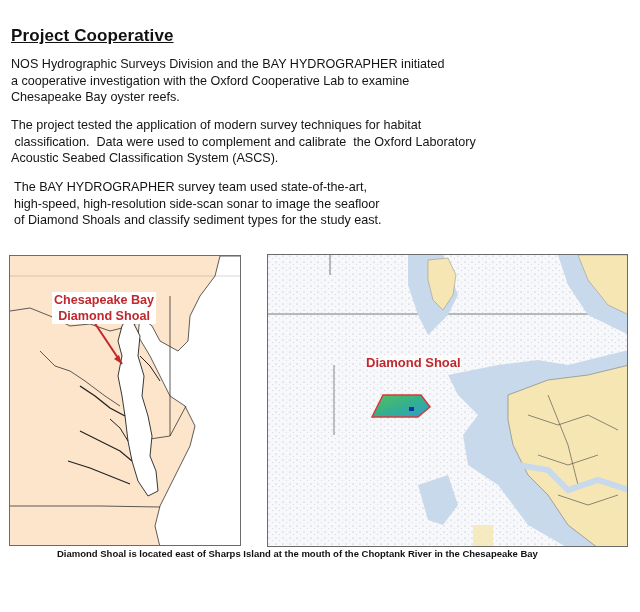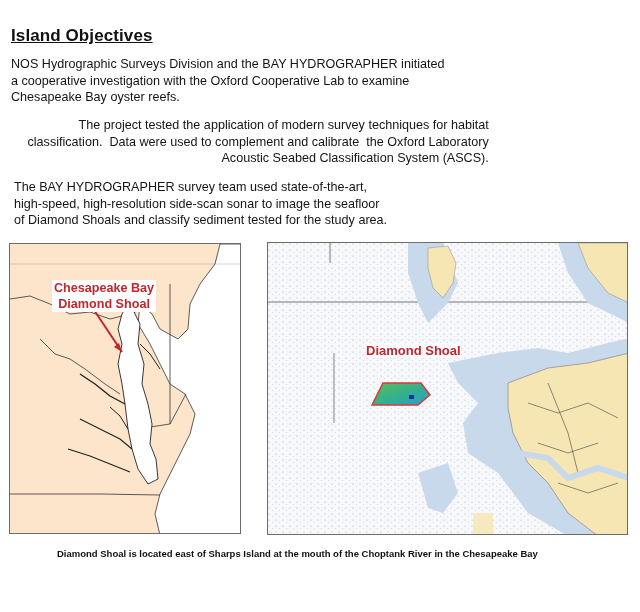--- a/index.html
+++ b/index.html
@@ -3,47 +3,47 @@
 <meta charset="utf-8">
 <style>
   html, body { margin:0; padding:0; background:#ffffff; }
   body { width:640px; height:612px; position:relative; overflow:hidden;
          font-family:"Liberation Sans", sans-serif; color:#111; }
   .title { position:absolute; left:11px; top:26px; font-size:17px; font-weight:bold;
            text-decoration:underline; letter-spacing:0.1px; }
   .para { position:absolute; font-size:12.6px; font-weight:normal; line-height:16.5px;
           white-space:pre; color:#141414; }
   #p1 { left:11px; top:56px; }
-  #p2 { left:24px; top:117px;text-align:right; }
+  #p2 { left:11px; top:117px; }
   #p3 { left:14px; top:179px; }
-  .map { position:absolute; border:1px solid #6b6b6b; overflow:hidden; box-sizing:border-box; }
+  .map { position:absolute; border:1px solid #6b6b6b; overflow:hidden; box-sizing:border-box;margin-top:12px; }
   #map-left { left:9px; top:243px; width:232px; height:291px; background:#fde5cc; }
   #map-right { left:267px; top:242px; width:361px; height:293px; background:#f7f8fb; }
   .map svg { position:absolute; left:0; top:0; }
   .map-label { position:absolute; font-weight:bold; color:#c0282d; white-space:pre;
                text-align:center; background:rgba(255,255,255,0.0); }
   #lbl-left { left:42px; top:36px; font-size:12.6px; line-height:16px;
               background:#ffffff; padding:0 2px; }
   #lbl-right { left:98px; top:100px; font-size:13px; background:rgba(255,255,255,0.6); }
   .caption { position:absolute; left:49px; top:548px; font-size:9.5px; font-weight:bold;
              white-space:pre; color:#111;padding-left:8px; }
 </style>
 </head>
 <body>
 
-<div class="title">Island Objectives</div>
+<div class="title">Project Cooperative</div>
 <div class="para" id="p1">NOS Hydrographic Surveys Division and the BAY HYDROGRAPHER initiated
 a cooperative investigation with the Oxford Cooperative Lab to examine
 Chesapeake Bay oyster reefs.</div>
 <div class="para" id="p2">The project tested the application of modern survey techniques for habitat
  classification.  Data were used to complement and calibrate  the Oxford Laboratory
 Acoustic Seabed Classification System (ASCS).</div>
 <div class="para" id="p3">The BAY HYDROGRAPHER survey team used state-of-the-art,
 high-speed, high-resolution side-scan sonar to image the seafloor
-of Diamond Shoals and classify sediment tested for the study area.</div>
+of Diamond Shoals and classify sediment types for the study east.</div>
 
 <div class="map" id="map-left">
   <svg width="232" height="291" viewBox="0 0 232 291">
 
     <path d="M232 0 L210 0 L205 20 L190 40 L180 60 L178 85 L168 95 L150 85 L142 70 L130 60 L128 80 L140 100 L150 120 L160 140 L175 150 L185 170 L180 190 L170 210 L160 230 L150 250 L145 270 L150 291 L232 291 Z" fill="#ffffff" stroke="#333" stroke-width="0.8"></path>
 
     <path d="M0 55 L20 52 L40 60 L60 70 L80 68 L100 75 L120 70 L140 62" fill="none" stroke="#333" stroke-width="0.8"></path>
     <path d="M0 20 L230 20" fill="none" stroke="#555" stroke-width="0.6" opacity="0.4"></path>
     <path d="M160 40 L160 180 L140 183" fill="none" stroke="#333" stroke-width="0.8"></path>
     <path d="M0 250 L90 250 L150 251" fill="none" stroke="#333" stroke-width="0.8"></path>

